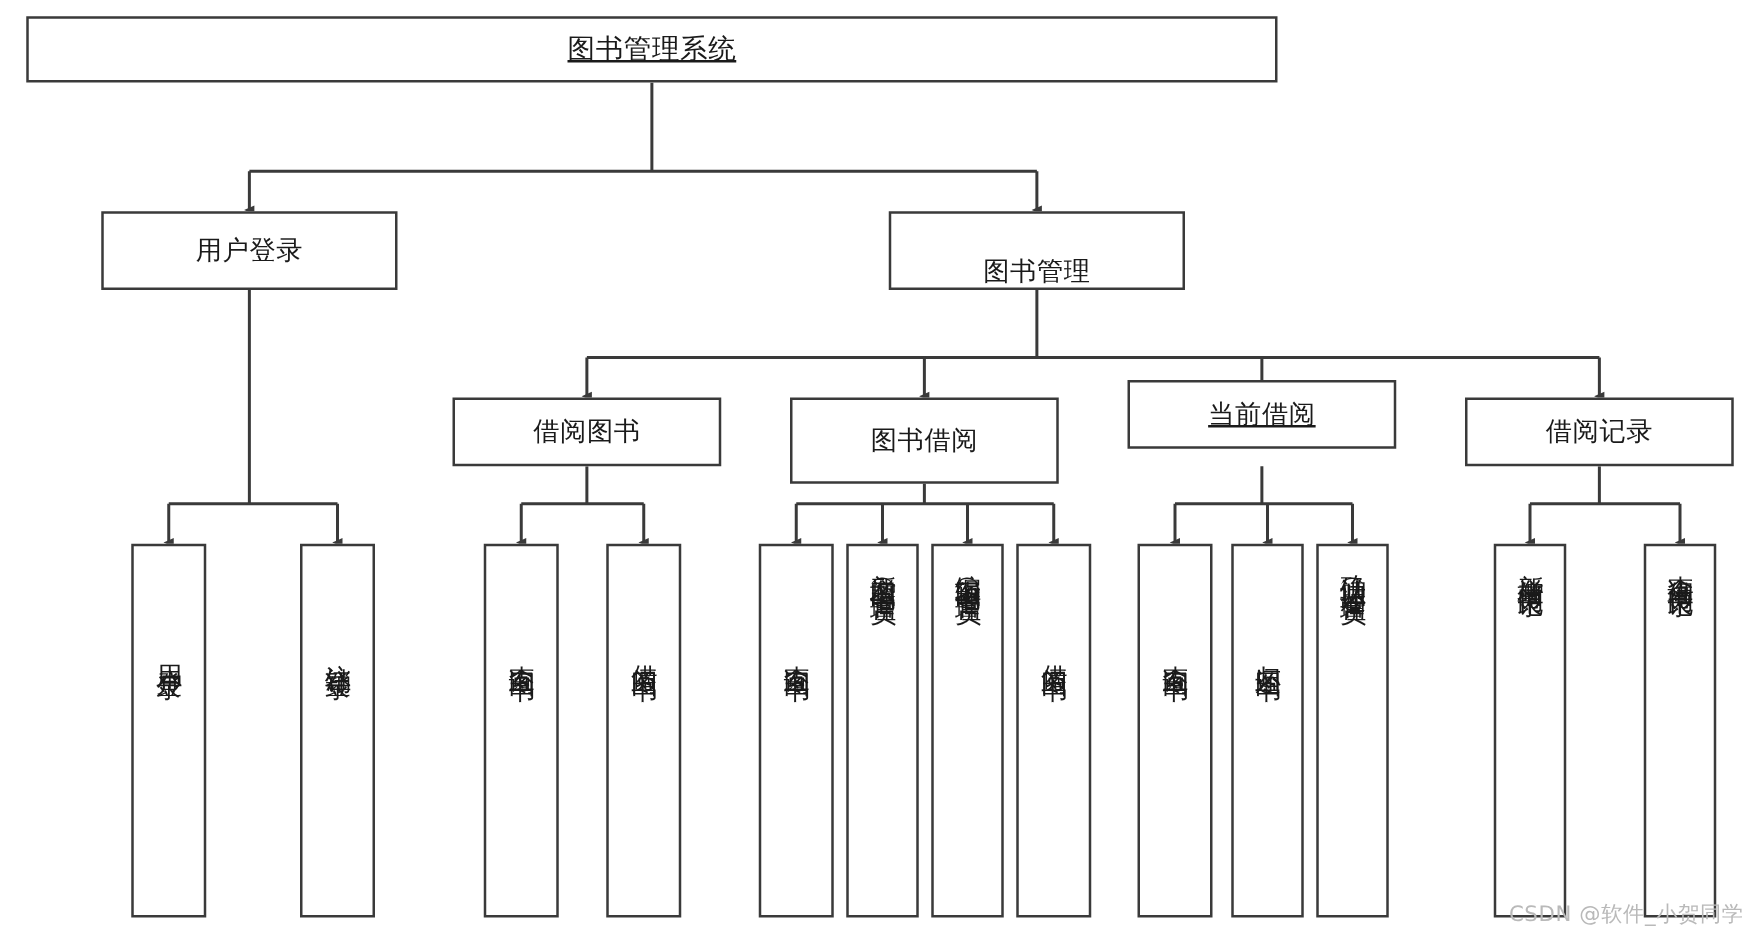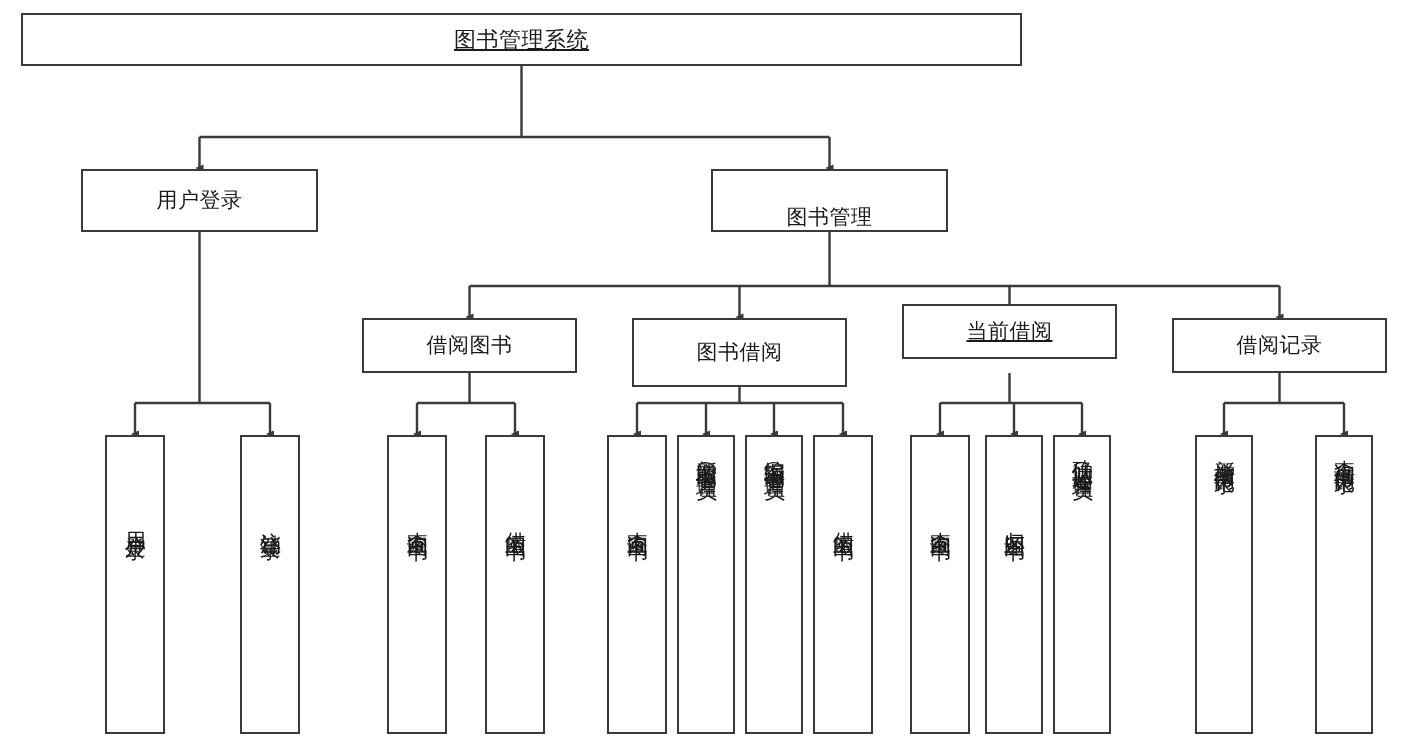--- a/index.html
+++ b/index.html
@@ -177,13 +177,14 @@
         <span class="label">确认归还（管理员）</span>
       </div>
       <div class="node vertical" style="left: 1195px; top: 435px; width: 58px; height: 299px;">
         <span class="label">新增借阅记录</span>
       </div>
       <div class="node vertical" style="left: 1315px; top: 435px; width: 58px; height: 299px;">
         <span class="label">查询借阅记录</span>
       </div>
     </div>
 
+  <div class="watermark">CSDN @软件_小贺同学</div>
 </div>
 
 </body></html>

